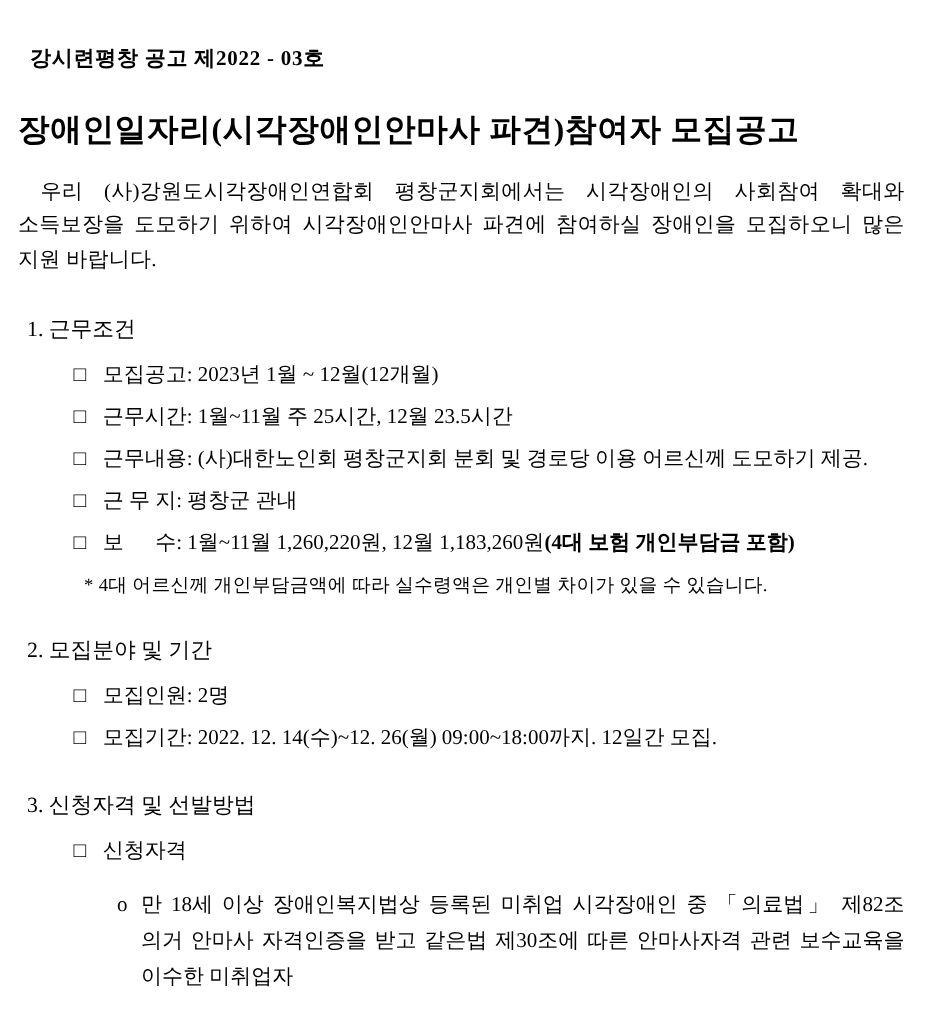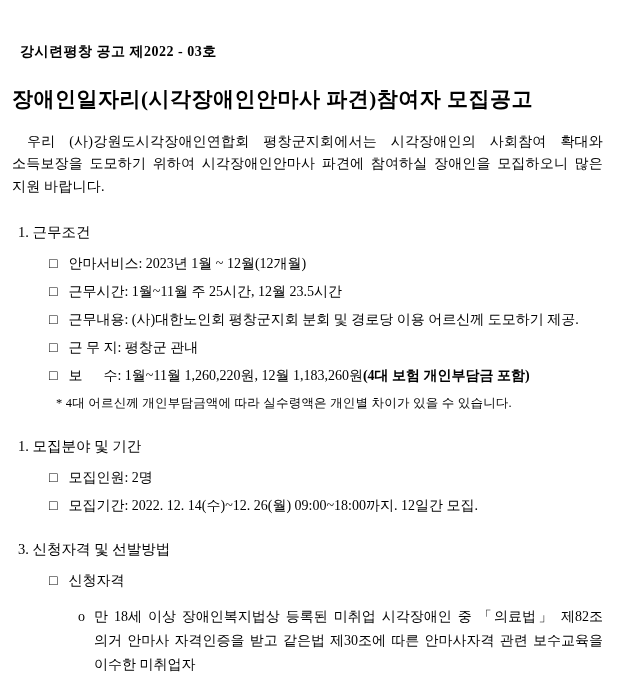--- a/index.html
+++ b/index.html
@@ -2,21 +2,21 @@
 <html><head>
 <meta charset="utf-8">
 <style>
   html,body { margin:0; padding:0; }
   body {
     width:619px; height:673px;
     background:#ffffff; color:#000000;
     font-family:"Liberation Serif","DejaVu Serif",serif;
     overflow:hidden;
   }
-  .page { box-sizing:border-box; width:619px; height:673px; padding:43px 16px 0 12px; position:relative; }
+  .page { box-sizing:border-box; width:619px; height:673px; padding:30px 16px 0 12px; position:relative; }
 
   .doc-number { font-size:14px; font-weight:bold; margin-left:8px; letter-spacing:0.5px; }
 
   .title { margin-top:24px; text-align:left; font-size:21px; font-weight:bold; letter-spacing:0.5px; white-space:nowrap; }
 
   .intro {
     margin-top:18px; font-size:14px; line-height:1.6;
     text-align:justify; text-indent:15px; word-break:keep-all; letter-spacing:0.2px;
   }
 
@@ -44,42 +44,42 @@
   <div class="doc-number">강시련평창 공고 제2022 - 03호</div>
 
   <div class="title">장애인일자리(시각장애인안마사 파견)참여자 모집공고</div>
 
   <p class="intro">우리 (사)강원도시각장애인연합회 평창군지회에서는 시각장애인의 사회참여 확대와 소득보장을 도모하기 위하여 시각장애인안마사 파견에 참여하실 장애인을 모집하오니 많은 지원 바랍니다.</p>
 
   <div class="section-heading">1. 근무조건</div>
   <div class="items">
     <div class="item">
       <span class="cb">□</span>
-      <span>안마서비스: 2023년 1월 ~ 12월(12개월)</span>
+      <span>모집공고: 2023년 1월 ~ 12월(12개월)</span>
     </div>
     <div class="item">
       <span class="cb">□</span>
       <span>근무시간: 1월~11월 주 25시간, 12월 23.5시간</span>
     </div>
     <div class="item">
       <span class="cb">□</span>
       <span>근무내용: (사)대한노인회 평창군지회 분회 및 경로당 이용 어르신께 도모하기 제공.</span>
     </div>
     <div class="item">
       <span class="cb">□</span>
       <span>근 무 지: 평창군 관내</span>
     </div>
     <div class="item">
       <span class="cb">□</span>
       <span><span class="pre">보      수: 1월~11월 1,260,220원, 12월 1,183,260원</span><span class="bold">(4대 보험 개인부담금 포함)</span></span>
     </div>
   </div>
   <div class="sub-note">* 4대 어르신께 개인부담금액에 따라 실수령액은 개인별 차이가 있을 수 있습니다.</div>
 
-  <div class="section-heading">1. 모집분야 및 기간</div>
+  <div class="section-heading">2. 모집분야 및 기간</div>
   <div class="items">
     <div class="item">
       <span class="cb">□</span>
       <span>모집인원: 2명</span>
     </div>
     <div class="item">
       <span class="cb">□</span>
       <span>모집기간: 2022. 12. 14(수)~12. 26(월) 09:00~18:00까지. 12일간 모집.</span>
     </div>
   </div>

